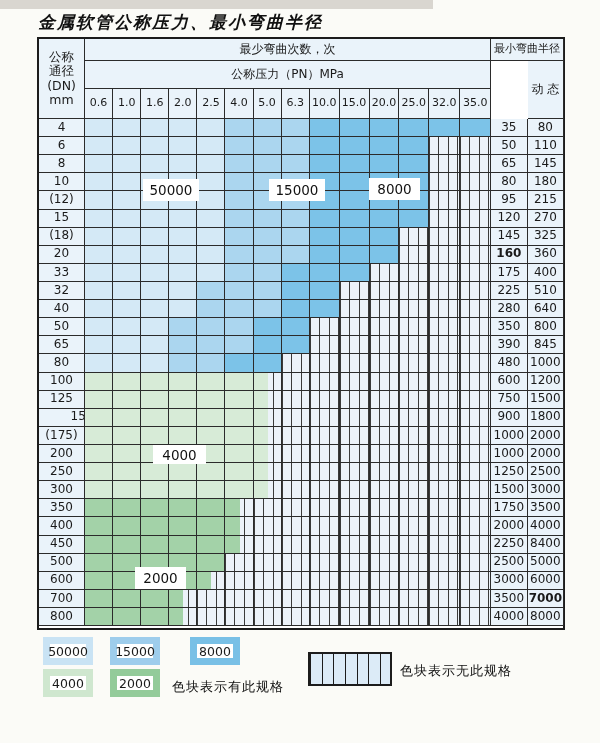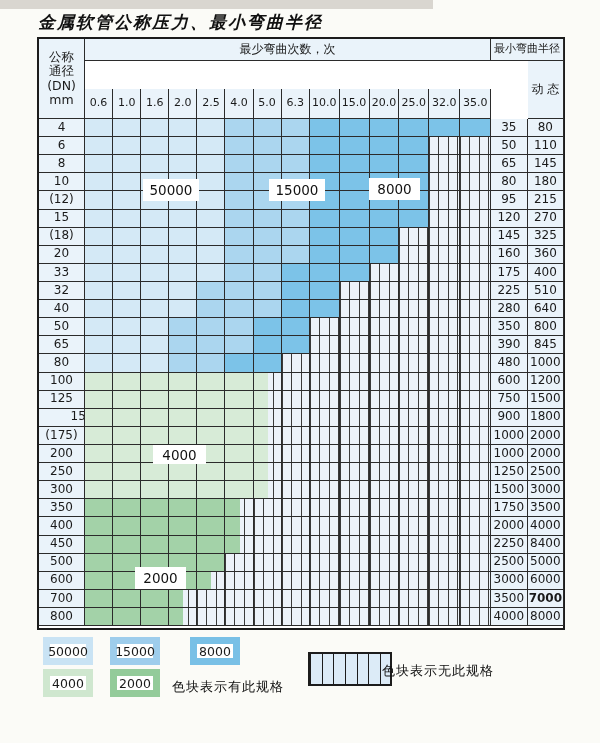--- a/index.html
+++ b/index.html
@@ -61,20 +61,21 @@
   <div class="grid" id="grid">
 
     <div class="hcell dn-head" style="grid-column:1;grid-row:1/span 3;">
       <span>公称</span>
       <span>通径</span>
       <span>(DN)</span>
       <span>mm</span>
     </div>
     <div class="hcell" style="grid-column:2/span 14;grid-row:1;">最少弯曲次数，次</div>
     <div class="hcell small" style="grid-column:16/span 2;grid-row:1;">最小弯曲半径</div>
+    <div class="hcell" style="grid-column:2/span 14;grid-row:2;">公称压力（PN）MPa</div>
     <div class="hcell" style="grid-column:17;grid-row:2/span 2;">动 态</div>
 
   <div class="hcell small" style="grid-area: 3 / 2;">0.6</div>
       <div class="hcell small" style="grid-area: 3 / 3;">1.0</div>
       <div class="hcell small" style="grid-area: 3 / 4;">1.6</div>
       <div class="hcell small" style="grid-area: 3 / 5;">2.0</div>
       <div class="hcell small" style="grid-area: 3 / 6;">2.5</div>
       <div class="hcell small" style="grid-area: 3 / 7;">4.0</div>
       <div class="hcell small" style="grid-area: 3 / 8;">5.0</div>
       <div class="hcell small" style="grid-area: 3 / 9;">6.3</div>
@@ -211,21 +212,21 @@
       <div class="cell" style="grid-area: 11 / 6; background: rgb(212, 233, 246);"></div>
       <div class="cell" style="grid-area: 11 / 7; background: rgb(171, 214, 239);"></div>
       <div class="cell" style="grid-area: 11 / 8; background: rgb(171, 214, 239);"></div>
       <div class="cell" style="grid-area: 11 / 9; background: rgb(171, 214, 239);"></div>
       <div class="cell" style="grid-area: 11 / 10; background: rgb(124, 195, 232);"></div>
       <div class="cell" style="grid-area: 11 / 11; background: rgb(124, 195, 232);"></div>
       <div class="cell" style="grid-area: 11 / 12; background: rgb(124, 195, 232);"></div>
       <div class="cell hatch" style="grid-area: 11 / 13;"></div>
       <div class="cell hatch" style="grid-area: 11 / 14;"></div>
       <div class="cell hatch" style="grid-area: 11 / 15;"></div>
-      <div class="vcell" style="grid-area: 11 / 16;">160</div>
+      <div class="vcell" style="grid-area: 11 / 16; font-weight: bold;">160</div>
       <div class="vcell" style="grid-area: 11 / 17;">360</div>
       <div class="hcell" style="grid-area: 12 / 1;">33</div>
       <div class="cell" style="grid-area: 12 / 2; background: rgb(212, 233, 246);"></div>
       <div class="cell" style="grid-area: 12 / 3; background: rgb(212, 233, 246);"></div>
       <div class="cell" style="grid-area: 12 / 4; background: rgb(212, 233, 246);"></div>
       <div class="cell" style="grid-area: 12 / 5; background: rgb(212, 233, 246);"></div>
       <div class="cell" style="grid-area: 12 / 6; background: rgb(212, 233, 246);"></div>
       <div class="cell" style="grid-area: 12 / 7; background: rgb(171, 214, 239);"></div>
       <div class="cell" style="grid-area: 12 / 8; background: rgb(171, 214, 239);"></div>
       <div class="cell" style="grid-area: 12 / 9; background: rgb(124, 195, 232);"></div>
@@ -580,14 +581,14 @@
       <span>8000</span>
     </div>
   <div class="legend-swatch" style="left: 43px; top: 669px; border-color: rgb(207, 231, 207); position: absolute;">
       <span>4000</span>
     </div>
   <div class="legend-swatch" style="left: 110px; top: 669px; border-color: rgb(147, 203, 154); position: absolute;">
       <span>2000</span>
     </div>
   <div class="legend-text" style="left:172px;top:678px;">色块表示有此规格</div>
   <div class="legend-hatchbox"></div>
-  <div class="legend-text" style="left:382px;top:662px;">色块表示无此规格</div>
+  <div class="legend-text" style="left:400px;top:662px;">色块表示无此规格</div>
 </div>
 
 </body></html>

